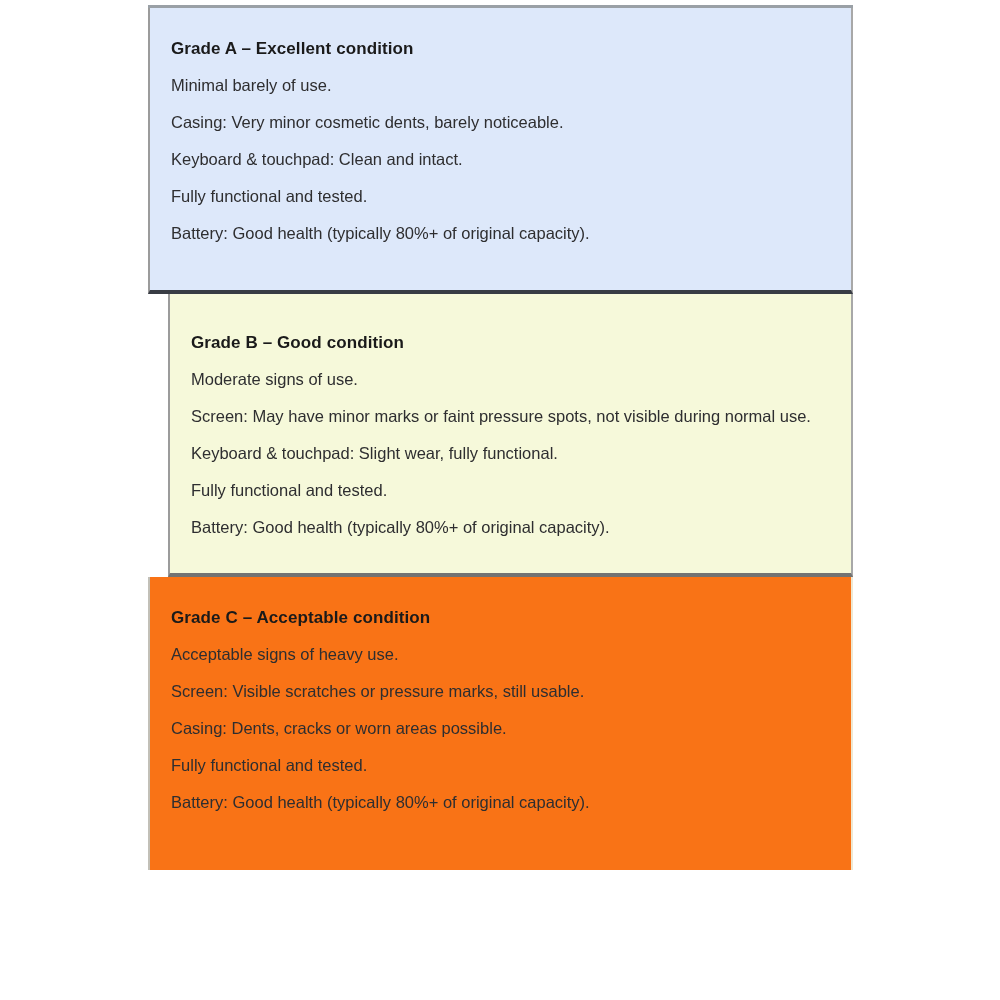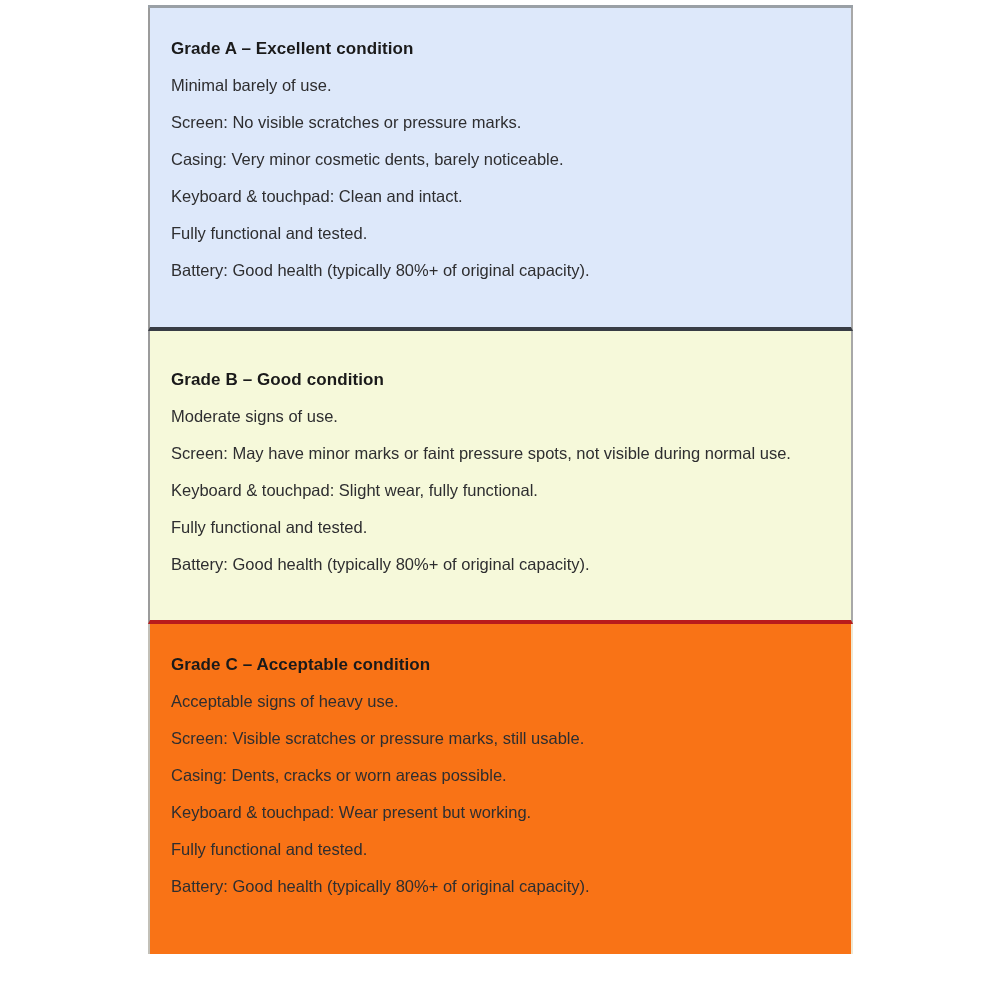--- a/index.html
+++ b/index.html
@@ -28,23 +28,24 @@
     border-right: 2px solid #a8a8a8;
     padding: 31px 20px 46px 21px;
   }
   .card.grade-a {
     background: #dde8fa;
     border-bottom: 4px solid #383c44;
     padding-bottom: 47px;
   }
   .card.grade-b {
     background: #f6f9da;
-    border-bottom: 4px solid #b91c1c;
+    border-bottom: 4px solid #737373;
     padding-top: 39px;
-    padding-bottom: 46px;
+    padding-bottom: 36px;
+    margin-left: 20px;
   }
   .card.grade-c {
     background: #f97316;
     border-left-color: #c2c0b8;
     border-right-color: #efe8d2;
     padding-bottom: 58px;
   }
   .card h3 {
     margin: 0 0 18px 0;
     font-size: 17px;
@@ -66,40 +67,38 @@
 </style>
 </head>
 <body>
 
 <div class="viewport">
   <div class="doc">
 
     <section class="card grade-a">
       <h3>Grade A – Excellent condition</h3>
       <p>Minimal barely of use.</p>
-      <p>Screen: No visible scratches or pressure marks.</p>
       <p>Casing: Very minor cosmetic dents, barely noticeable.</p>
       <p>Keyboard &amp; touchpad: Clean and intact.</p>
       <p>Fully functional and tested.</p>
       <p>Battery: Good health (typically 80%+ of original capacity).</p>
     </section>
 
     <section class="card grade-b">
       <h3>Grade B – Good condition</h3>
       <p>Moderate signs of use.</p>
       <p>Screen: May have minor marks or faint pressure spots, not visible during normal use.</p>
       <p>Keyboard &amp; touchpad: Slight wear, fully functional.</p>
       <p>Fully functional and tested.</p>
       <p>Battery: Good health (typically 80%+ of original capacity).</p>
     </section>
 
     <section class="card grade-c">
       <h3>Grade C – Acceptable condition</h3>
       <p>Acceptable signs of heavy use.</p>
       <p>Screen: Visible scratches or pressure marks, still usable.</p>
       <p>Casing: Dents, cracks or worn areas possible.</p>
-      <p>Keyboard &amp; touchpad: Wear present but working.</p>
       <p>Fully functional and tested.</p>
       <p>Battery: Good health (typically 80%+ of original capacity).</p>
     </section>
 
   </div>
 </div>
 
 </body></html>

